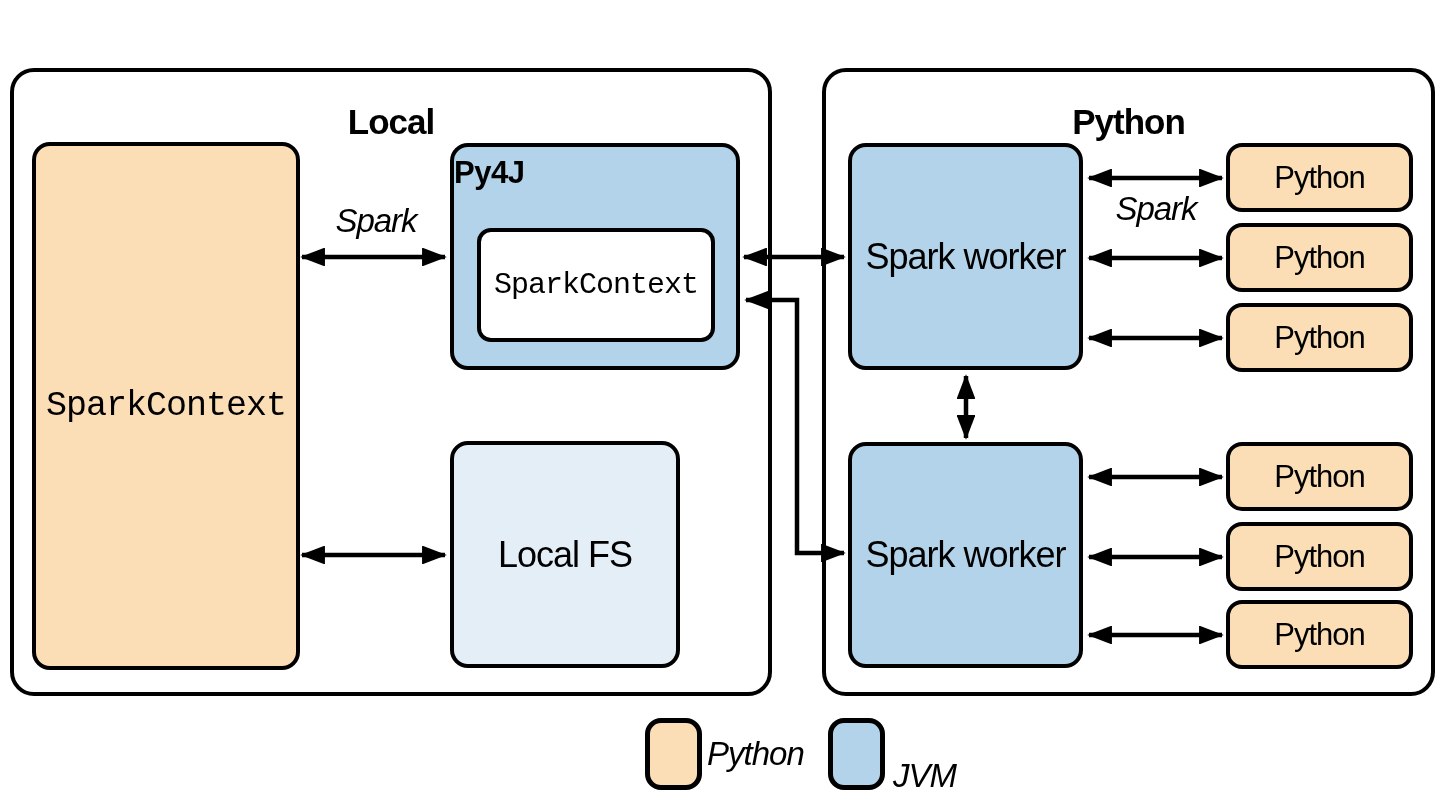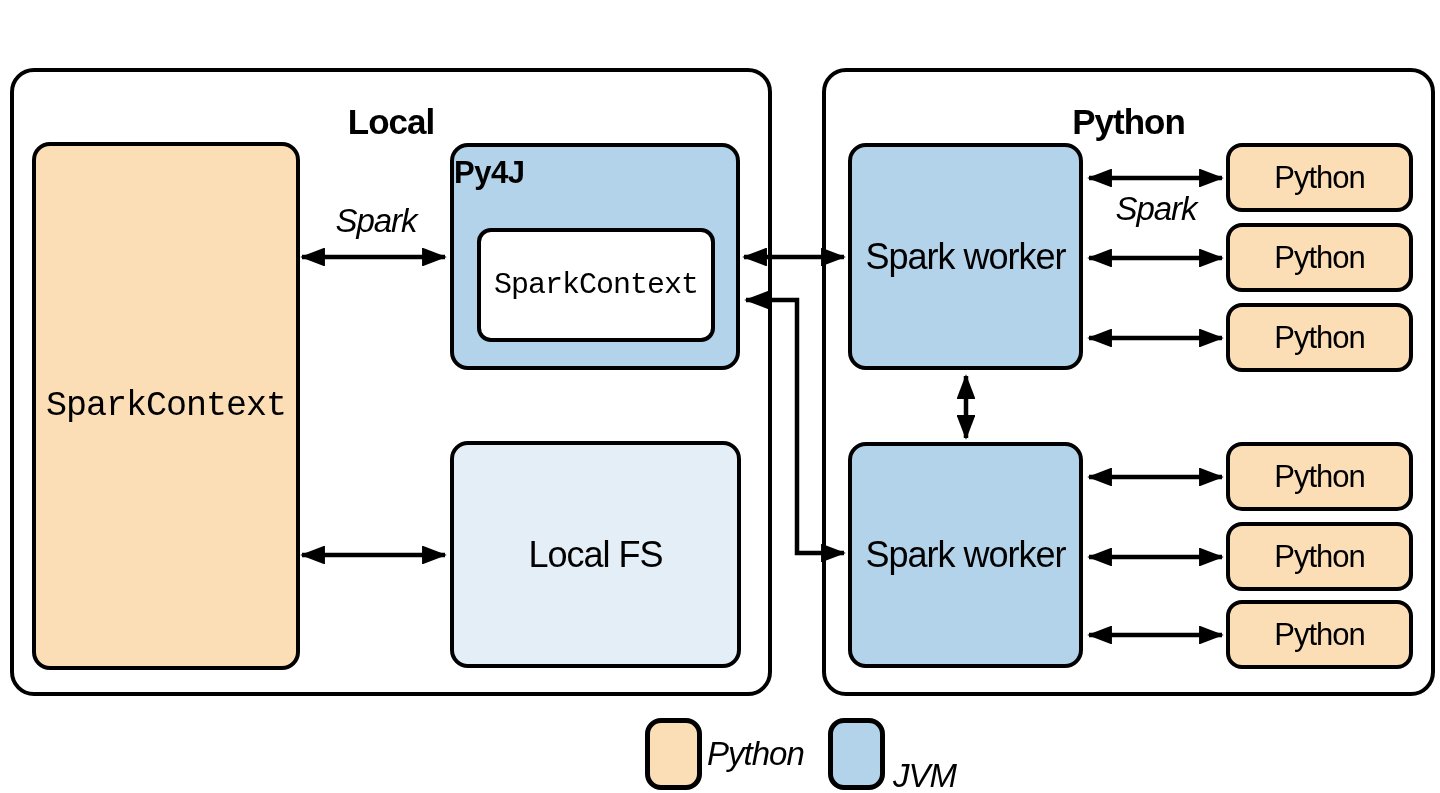--- a/index.html
+++ b/index.html
@@ -72,21 +72,21 @@
   </div>
 
   <div class="abs node r18 fill-jvm" style="left:450px;top:143px;width:290px;height:227px;">
     <div class="py4j-title">Py4J</div>
   </div>
 
   <div class="abs node r14 fill-white" style="left:477px;top:228px;width:238px;height:114px;">
     <span class="mono mono-md">SparkContext</span>
   </div>
 
-  <div class="abs node r18 fill-localfs" style="left:450px;top:441px;width:291px;height:227px;">
+  <div class="abs node r18 fill-localfs" style="left:450px;top:441px;width:230px;height:227px;">
     <span class="node-label">Local FS</span>
   </div>
 
   <div class="abs edge-label" style="left:376px;top:202px;">Spark</div>
 
   <div class="abs node r18 fill-jvm" style="left:848px;top:143px;width:235px;height:227px;">
     <span class="node-label">Spark worker</span>
   </div>
 
   <div class="abs node r18 fill-jvm" style="left:848px;top:442px;width:235px;height:226px;">

